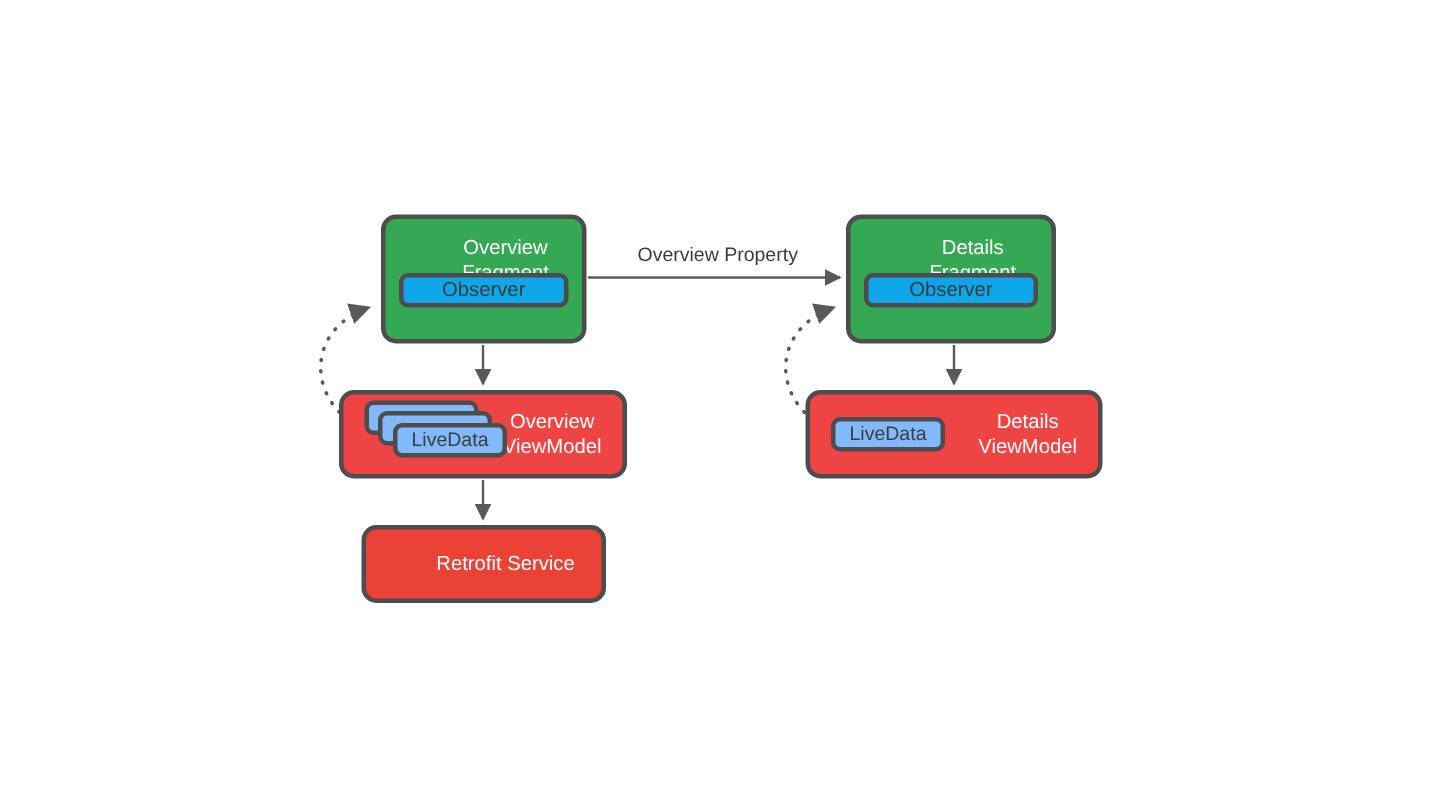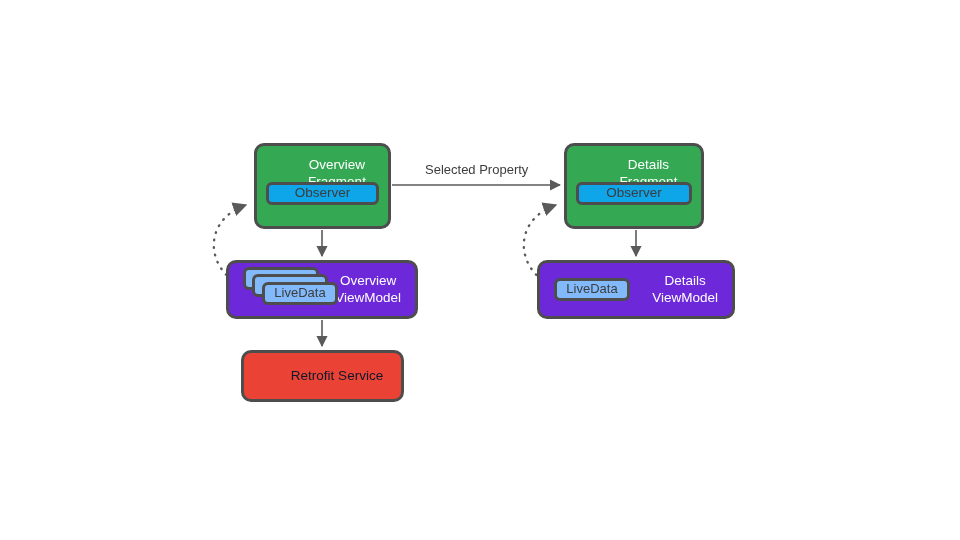--- a/index.html
+++ b/index.html
@@ -65,21 +65,21 @@
     border-radius: 6px;
     color: #3c3c3c;
     font-size: 13.5px;
     display: flex;
     align-items: center;
     justify-content: center;
   }
 
   
   .viewmodel {
-    background: #6d28d9;
+    background: #ef4444;
     align-items: center;
     justify-content: flex-end;
     padding-right: 14px;
   }
   .viewmodel .title {
     white-space: pre-line;
     color: #ffffff;
     text-align: center;
   }
   .livedata-stack {
@@ -111,21 +111,21 @@
   .livedata.single { left: 0px; top: 11px; }
 
   .viewmodel.single-ld .livedata-stack { width: 82px; height: 46px; }
 
   
   .service {
     background: #ea4335;
     align-items: center;
     justify-content: center;
   }
-  .service .title { color: #0f172a; }
+  .service .title { color: #ffffff; }
 
   
   .edge-label {
     position: absolute;
     font-size: 13px;
     color: #3c3c3c;
     white-space: nowrap;
   }
 </style>
 </head>
@@ -149,21 +149,21 @@
 
     <line x1="636" y1="230" x2="636" y2="256" stroke="#5a5a5a" stroke-width="1.6" marker-end="url(#arrowSolid)"></line>
 
     <line x1="322" y1="320" x2="322" y2="346" stroke="#5a5a5a" stroke-width="1.6" marker-end="url(#arrowSolid)"></line>
 
     <path d="M 232 280 C 204 258 208 218 246 205" fill="none" stroke="#5a5a5a" stroke-width="2.4" stroke-linecap="round" stroke-dasharray="0.6 7" marker-end="url(#arrowDotted)"></path>
 
     <path d="M 542 280 C 514 258 518 218 556 205" fill="none" stroke="#5a5a5a" stroke-width="2.4" stroke-linecap="round" stroke-dasharray="0.6 7" marker-end="url(#arrowDotted)"></path>
   </svg>
 
-  <div class="edge-label" style="left:425px; top:162px;">Selected Property</div>
+  <div class="edge-label" style="left:425px; top:162px;">Overview Property</div>
 
   <div class="node fragment" style="left:254px; top:143px; width:137px; height:86px;">
     <div class="title">Overview
 Fragment</div>
     <div class="observer">Observer</div>
   </div>
 
   <div class="node fragment" style="left:564px; top:143px; width:140px; height:86px;">
     <div class="title">Details
 Fragment</div>

